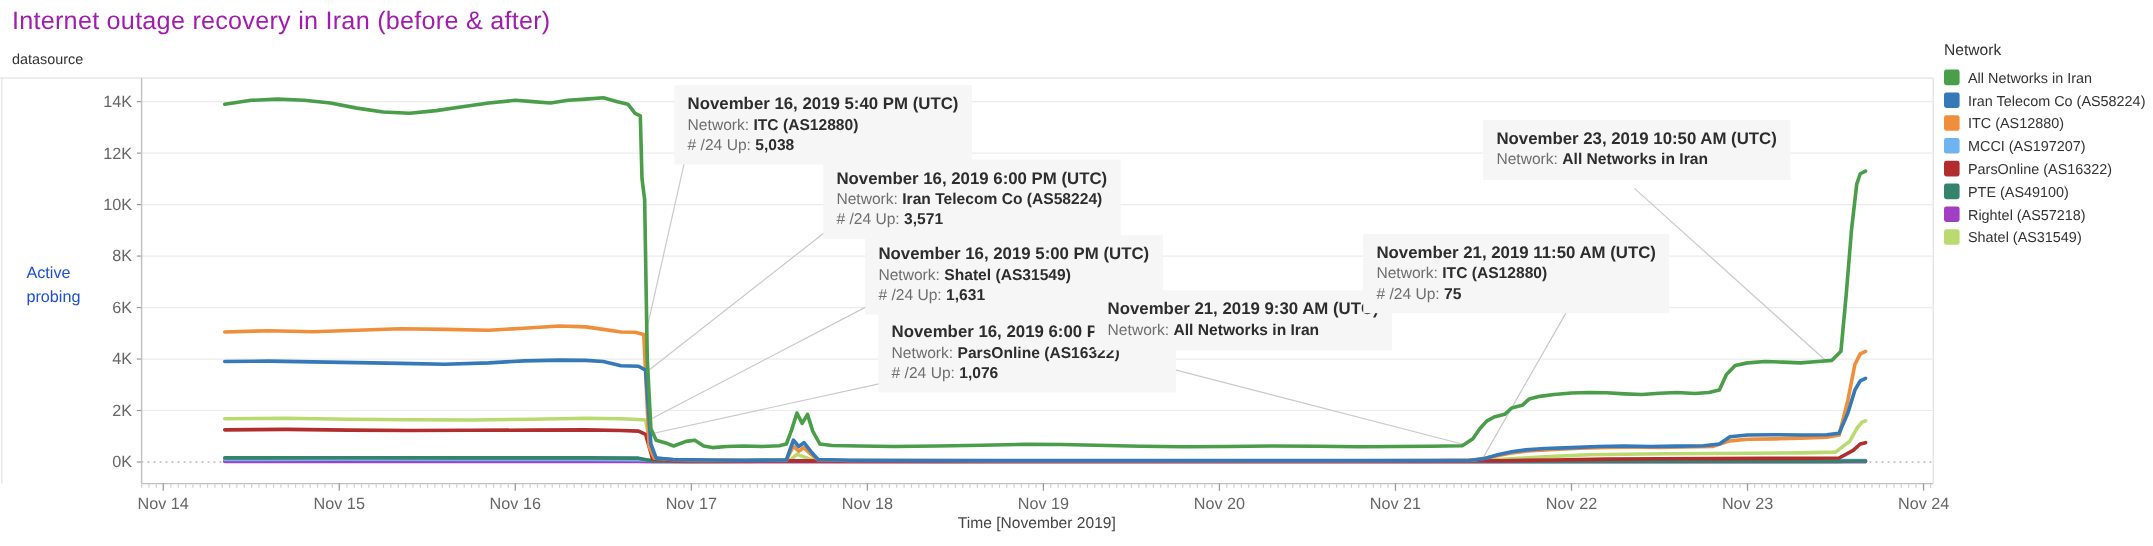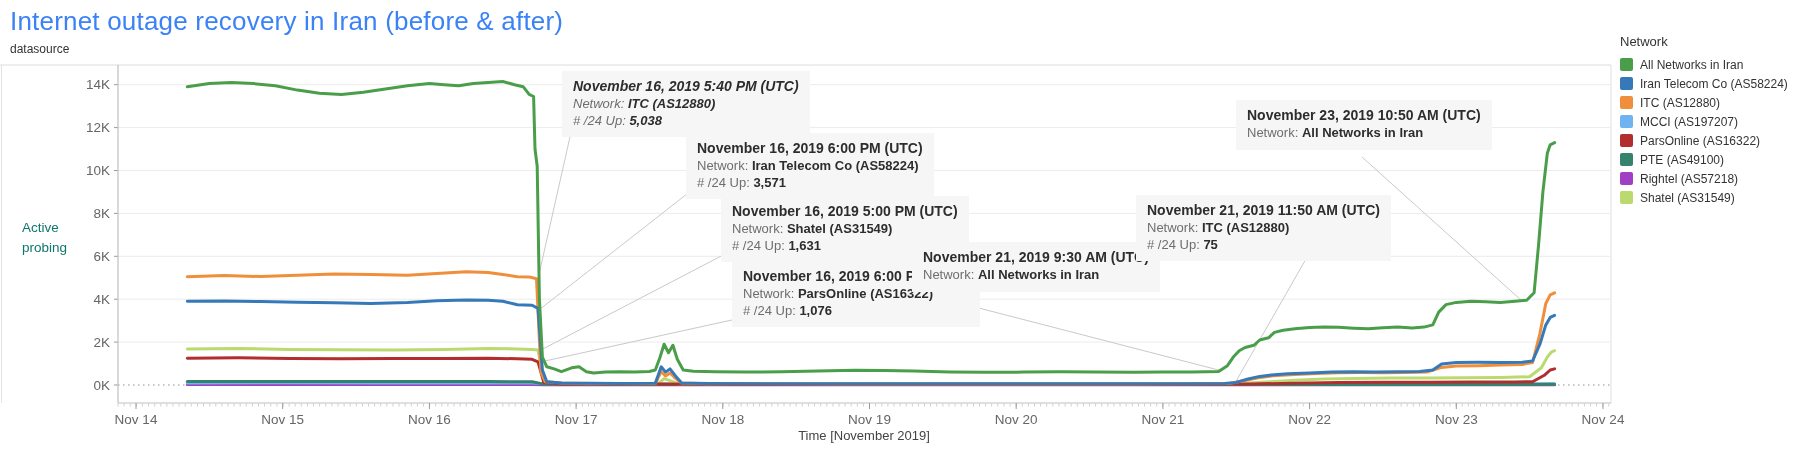--- a/index.html
+++ b/index.html
@@ -1,22 +1,22 @@
 <!DOCTYPE html>
 <html><head>
 <meta charset="utf-8">
 <style>
   html,body{margin:0;padding:0;background:#ffffff;}
   #app{position:relative;width:1794px;height:455px;background:#fff;
        font-family:"Liberation Sans", sans-serif;overflow:hidden;}
-  .page-title{position:absolute;left:10px;top:6px;font-size:26px;color:#3b82f6;
+  .page-title{position:absolute;left:10px;top:6px;font-size:21px;color:#a21caf;
        font-weight:400;letter-spacing:.2px;}
   .datasource{position:absolute;left:10px;top:42px;font-size:12px;color:#333;font-weight:400;}
   #chart-svg{position:absolute;left:0;top:0;}
-  .y-title{position:absolute;left:22px;top:218px;width:64px;font-size:13.5px;color:#0f766e;line-height:1.5;}
+  .y-title{position:absolute;left:22px;top:218px;width:64px;font-size:13.5px;color:#1d4ed8;line-height:1.5;}
   .x-title{position:absolute;left:864px;top:428px;transform:translateX(-50%);
        font-size:13px;color:#444;white-space:nowrap;}
   .legend{position:absolute;left:1620px;top:34px;width:172px;}
   .legend-title{font-size:13px;color:#333;margin-bottom:6px;}
   .legend-item{display:flex;align-items:center;height:19px;cursor:pointer;}
   .legend-swatch{width:13px;height:13px;border-radius:2px;margin-right:7px;flex:0 0 13px;}
   .legend-label{font-size:12px;color:#333;white-space:nowrap;}
   .annot{position:absolute;background:#f6f6f6;padding:7px 11px 8px 11px;white-space:nowrap;
        font-size:13px;color:#6e6e6e;line-height:1.28;}
   .annot .annot-date{font-size:14px;font-weight:700;color:#2d2d2d;}
@@ -378,21 +378,21 @@
           <span class="legend-label">Rightel (AS57218)</span>
         </div>
         <div class="legend-item">
           <span class="legend-swatch" style="background: rgb(186, 218, 111);"></span>
           <span class="legend-label">Shatel (AS31549)</span>
         </div>
       </div>
   </div>
 
   <div id="annotations">
-      <div class="annot" style="left: 562px; top: 71px; font-style: italic;">
+      <div class="annot" style="left: 562px; top: 71px;">
         <div class="annot-date">November 16, 2019 5:40 PM (UTC)</div>
         <div><span>Network: </span><b>ITC (AS12880)</b></div>
         <div><span># /24 Up: </span><b>5,038</b></div>
       </div>
       <div class="annot" style="left: 686px; top: 133px;">
         <div class="annot-date">November 16, 2019 6:00 PM (UTC)</div>
         <div><span>Network: </span><b>Iran Telecom Co (AS58224)</b></div>
         <div><span># /24 Up: </span><b>3,571</b></div>
       </div>
       <div class="annot" style="left: 721px; top: 196px;">

